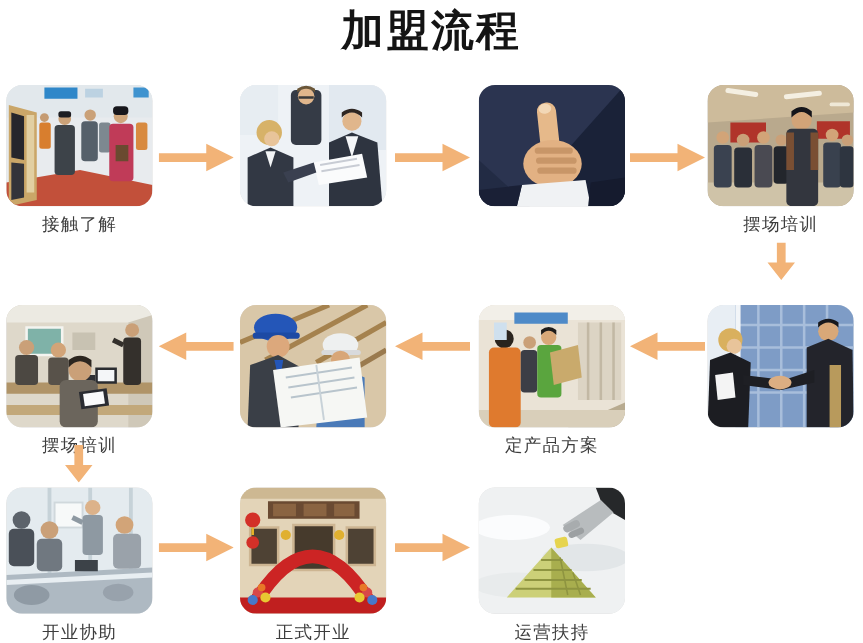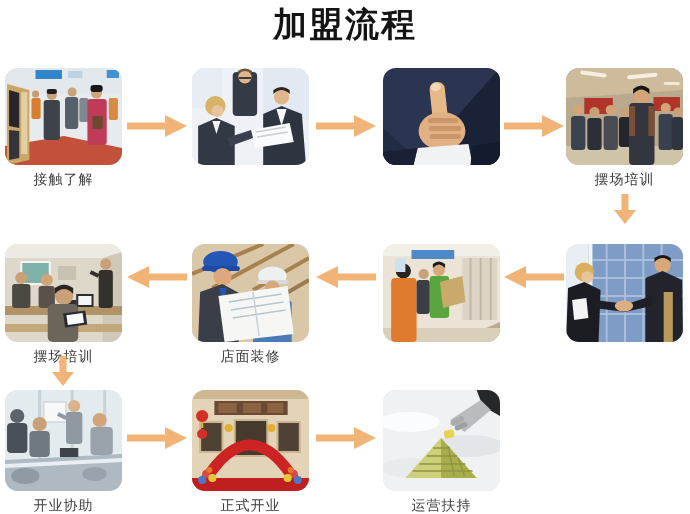--- a/index.html
+++ b/index.html
@@ -179,20 +179,21 @@
         <rect x="8" y="34" width="25" height="64" rx="4" fill="#df7a2e"></rect>
         <circle cx="40" cy="30" r="5" fill="#caa078"></circle>
         <rect x="33" y="36" width="13" height="34" rx="3" fill="#3c3e46"></rect>
         <circle cx="55" cy="26" r="6" fill="#d8a878"></circle>
         <path d="M49 24 q6 -7 12 0 l0 -4 q-6 -5 -12 0 z" fill="#1e1c1a"></path>
         <rect x="46" y="32" width="19" height="42" rx="3" fill="#5aa53e"></rect>
         <polygon points="56,38 78,32 81,58 59,64" fill="#c9aa6c"></polygon>
         <rect x="12" y="14" width="10" height="14" fill="#cfe0ee"></rect>
       </svg>
     </div>
+    <div class="label">定产品方案</div>
   </div>
 
   <div class="step c2 r2">
     <div class="photo ph-r2">
       <svg viewBox="0 0 115 98" preserveAspectRatio="none">
         <rect width="115" height="98" fill="#d9c7a8"></rect>
         <line x1="0" y1="30" x2="70" y2="0" stroke="#a5824e" stroke-width="4"></line>
         <line x1="20" y1="44" x2="100" y2="0" stroke="#a5824e" stroke-width="4"></line>
         <line x1="60" y1="46" x2="115" y2="14" stroke="#a5824e" stroke-width="4"></line>
         <line x1="88" y1="52" x2="115" y2="36" stroke="#9a7a4e" stroke-width="4"></line>
@@ -205,21 +206,20 @@
         <rect x="64" y="36" width="31" height="4" rx="2" fill="#d8dadc"></rect>
         <circle cx="79" cy="44" r="7.5" fill="#d8a678"></circle>
         <polygon points="60,98 62,56 79,50 98,58 98,98" fill="#4a7ab8"></polygon>
         <polygon points="26,52 94,42 100,90 32,98" fill="#f6f7f4"></polygon>
         <line x1="36" y1="58" x2="88" y2="50" stroke="#b8c4cc" stroke-width="1.5"></line>
         <line x1="38" y1="66" x2="90" y2="58" stroke="#b8c4cc" stroke-width="1.5"></line>
         <line x1="40" y1="74" x2="92" y2="66" stroke="#b8c4cc" stroke-width="1.5"></line>
         <line x1="60" y1="48" x2="66" y2="92" stroke="#c8d2d8" stroke-width="1.5"></line>
       </svg>
     </div>
-    <div class="label">店面装修</div>
   </div>
 
   <div class="step c1 r2">
     <div class="photo ph-r2">
       <svg viewBox="0 0 115 98" preserveAspectRatio="none">
         <rect width="115" height="98" fill="#ded8ca"></rect>
         <rect width="115" height="14" fill="#eceae2"></rect>
         <polygon points="96,14 115,8 115,98 96,98" fill="#cfc8b8"></polygon>
         <rect x="16" y="18" width="28" height="22" fill="#7fb2a8" stroke="#f4f4f0" stroke-width="2"></rect>
         <rect x="52" y="22" width="18" height="14" fill="#c8c2b2"></rect>

